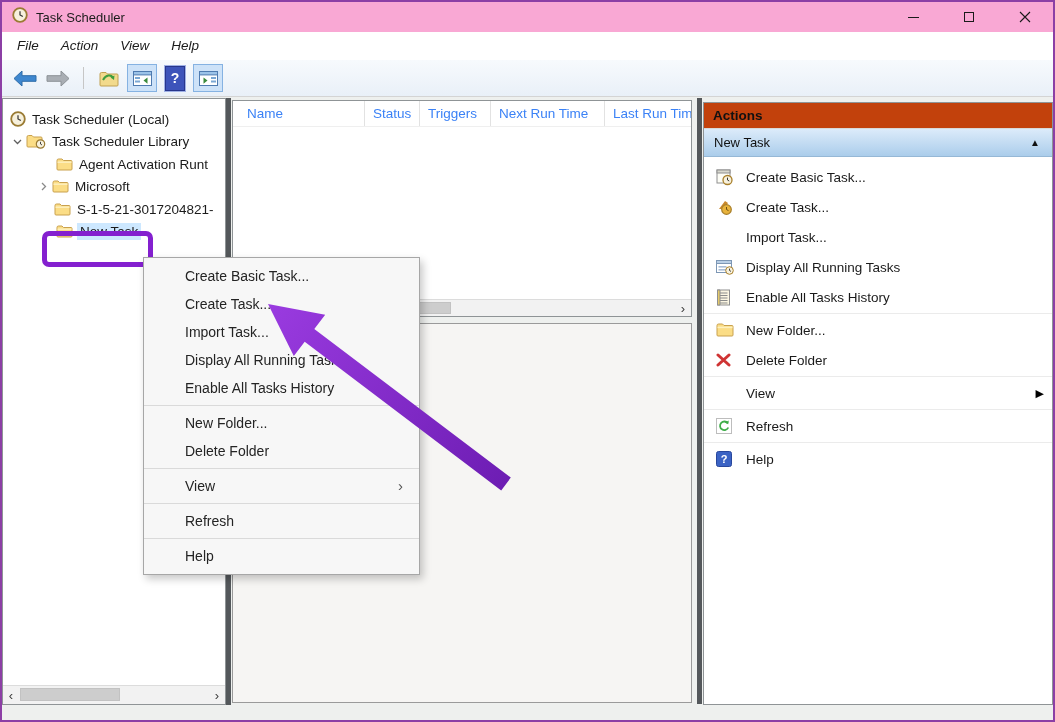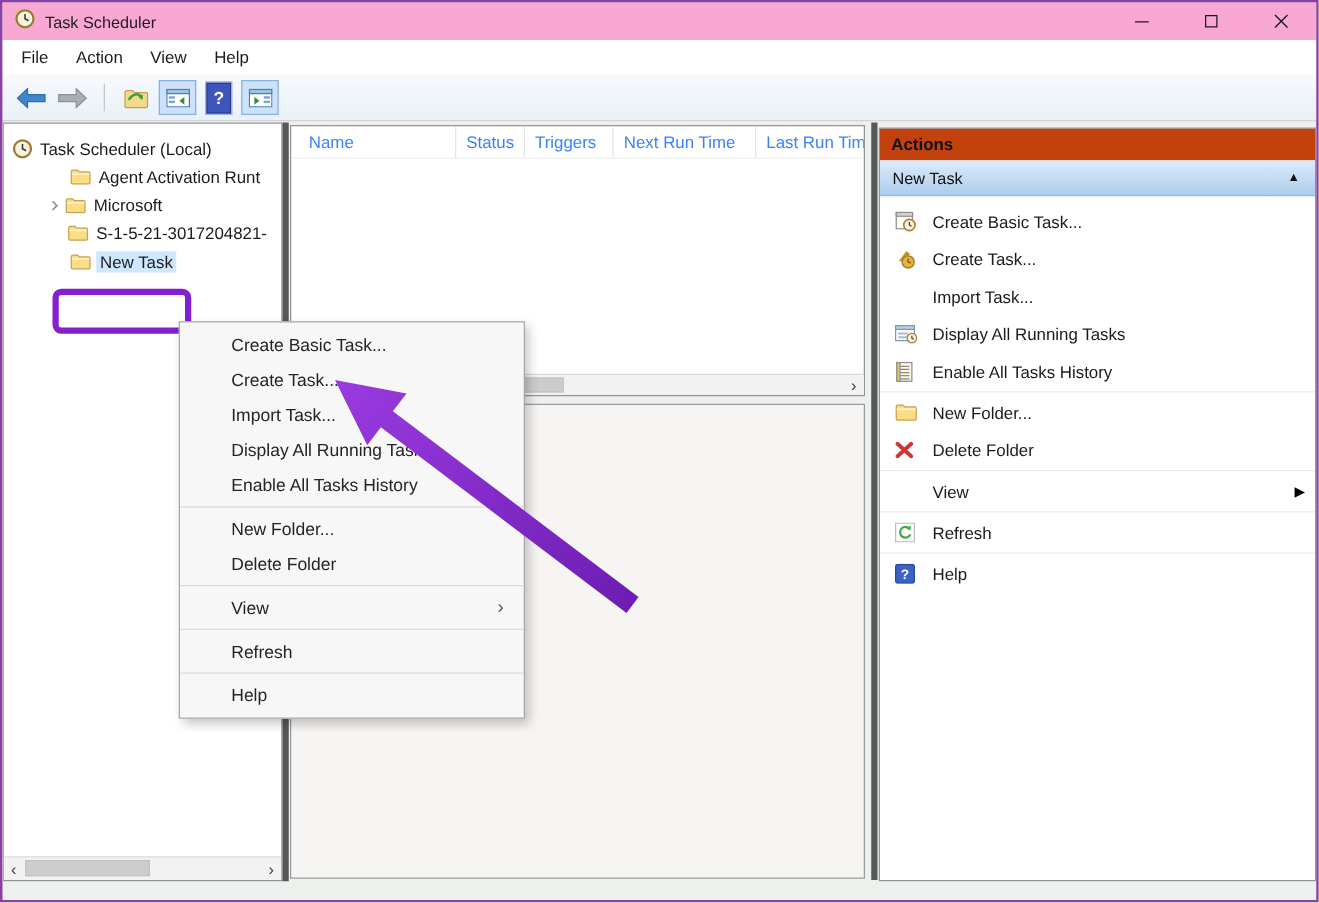--- a/index.html
+++ b/index.html
@@ -13,21 +13,21 @@
               display:flex; align-items:center; padding-left:10px; }
   .title-text { margin-left:8px; font-size:13px; color:#1c1c1c; }
   .win-controls { position:absolute; right:0; top:0; height:30px; display:flex; }
   .win-btn { width:56px; height:30px; display:flex; align-items:center; justify-content:center; cursor:default; }
   .glyph-min { width:11px; height:1px; background:#1a1a1a; }
   .glyph-max { width:10px; height:10px; border:1px solid #1a1a1a; }
 
   
   .menubar { position:absolute; left:0; top:30px; right:0; height:28px; background:#fff;
              display:flex; align-items:center; padding-left:4px; font-size:13.5px; color:#1c1c1c; }
-  .menu-item { padding:0 11px; line-height:28px; }
+  .menu-item { padding:0 11px; line-height:28px;font-style:italic; }
 
   
   .toolbar { position:absolute; left:0; top:58px; right:0; height:37px;
              background:linear-gradient(#f7fafd,#e9f0f8); border-bottom:1px solid #d4d4d4;
              display:flex; align-items:center; padding-left:8px; gap:3px; }
   .tb-sep { width:1px; height:22px; background:#c6c6c6; margin:0 7px; }
   .tbtn { width:30px; height:28px; display:flex; align-items:center; justify-content:center; border:1px solid transparent; }
   .tbtn.active { background:#cde2f8; border:1px solid #85b2e2; }
   .help-box { width:20px; height:25px; background:#3d54ba; border:1px solid #28368c; outline:1px solid #9fb1e6;
               color:#fff; font-weight:bold; font-size:14px; display:flex; align-items:center; justify-content:center; }
@@ -174,20 +174,33 @@
   </div>
 
   <div class="tree-panel">
     <div class="tree">
       <div class="trow" style="padding-left:7px">
         <svg width="16" height="16" viewBox="0 0 16 16">
           <circle cx="8" cy="8" r="6.8" fill="#f7f1dd" stroke="#9a7b33" stroke-width="1.8"></circle>
           <path d="M8 4.2 L8 8 L10.8 9.6" stroke="#333" stroke-width="1.2" fill="none"></path>
         </svg>
         <span class="lbl">Task Scheduler (Local)</span>
+      </div>
+      <div class="trow" style="padding-left:6px">
+        <span class="chev">
+          <svg width="9" height="6" viewBox="0 0 9 6">
+              <path d="M1 1 L4.5 4.5 L8 1" stroke="#5f5f5f" stroke-width="1.3" fill="none"></path>
+            </svg>
+        </span>
+        <svg width="20" height="15" viewBox="0 0 20 15">
+          <path d="M1 3 Q1 1.5 2.5 1.5 L6 1.5 L7.5 3 L15 3 Q16 3 16 4 L16 12 Q16 13 15 13 L2 13 Q1 13 1 12 Z" fill="#fbdd86" stroke="#c9a14e"></path>
+          <circle cx="14.5" cy="10" r="4.2" fill="#f7f1dd" stroke="#9a7b33" stroke-width="1.2"></circle>
+          <path d="M14.5 7.8 L14.5 10 L16 11" stroke="#333" stroke-width="0.9" fill="none"></path>
+        </svg>
+        <span class="lbl">Task Scheduler Library</span>
       </div>
       <div class="trow" style="padding-left:53px">
         <svg width="17" height="13" viewBox="0 0 17 13">
           <path d="M1 2.5 Q1 1 2.5 1 L6 1 L7.5 2.5 L15 2.5 Q16 2.5 16 3.5 L16 11 Q16 12 15 12 L2 12 Q1 12 1 11 Z" fill="#fbdd86" stroke="#c9a14e"></path>
           <path d="M1.5 4.2 L15.5 4.2" stroke="#fdf0c0" stroke-width="1.4"></path>
         </svg>
         <span class="lbl">Agent Activation Runt</span>
       </div>
       <div class="trow" style="padding-left:32px">
         <span class="chev">

